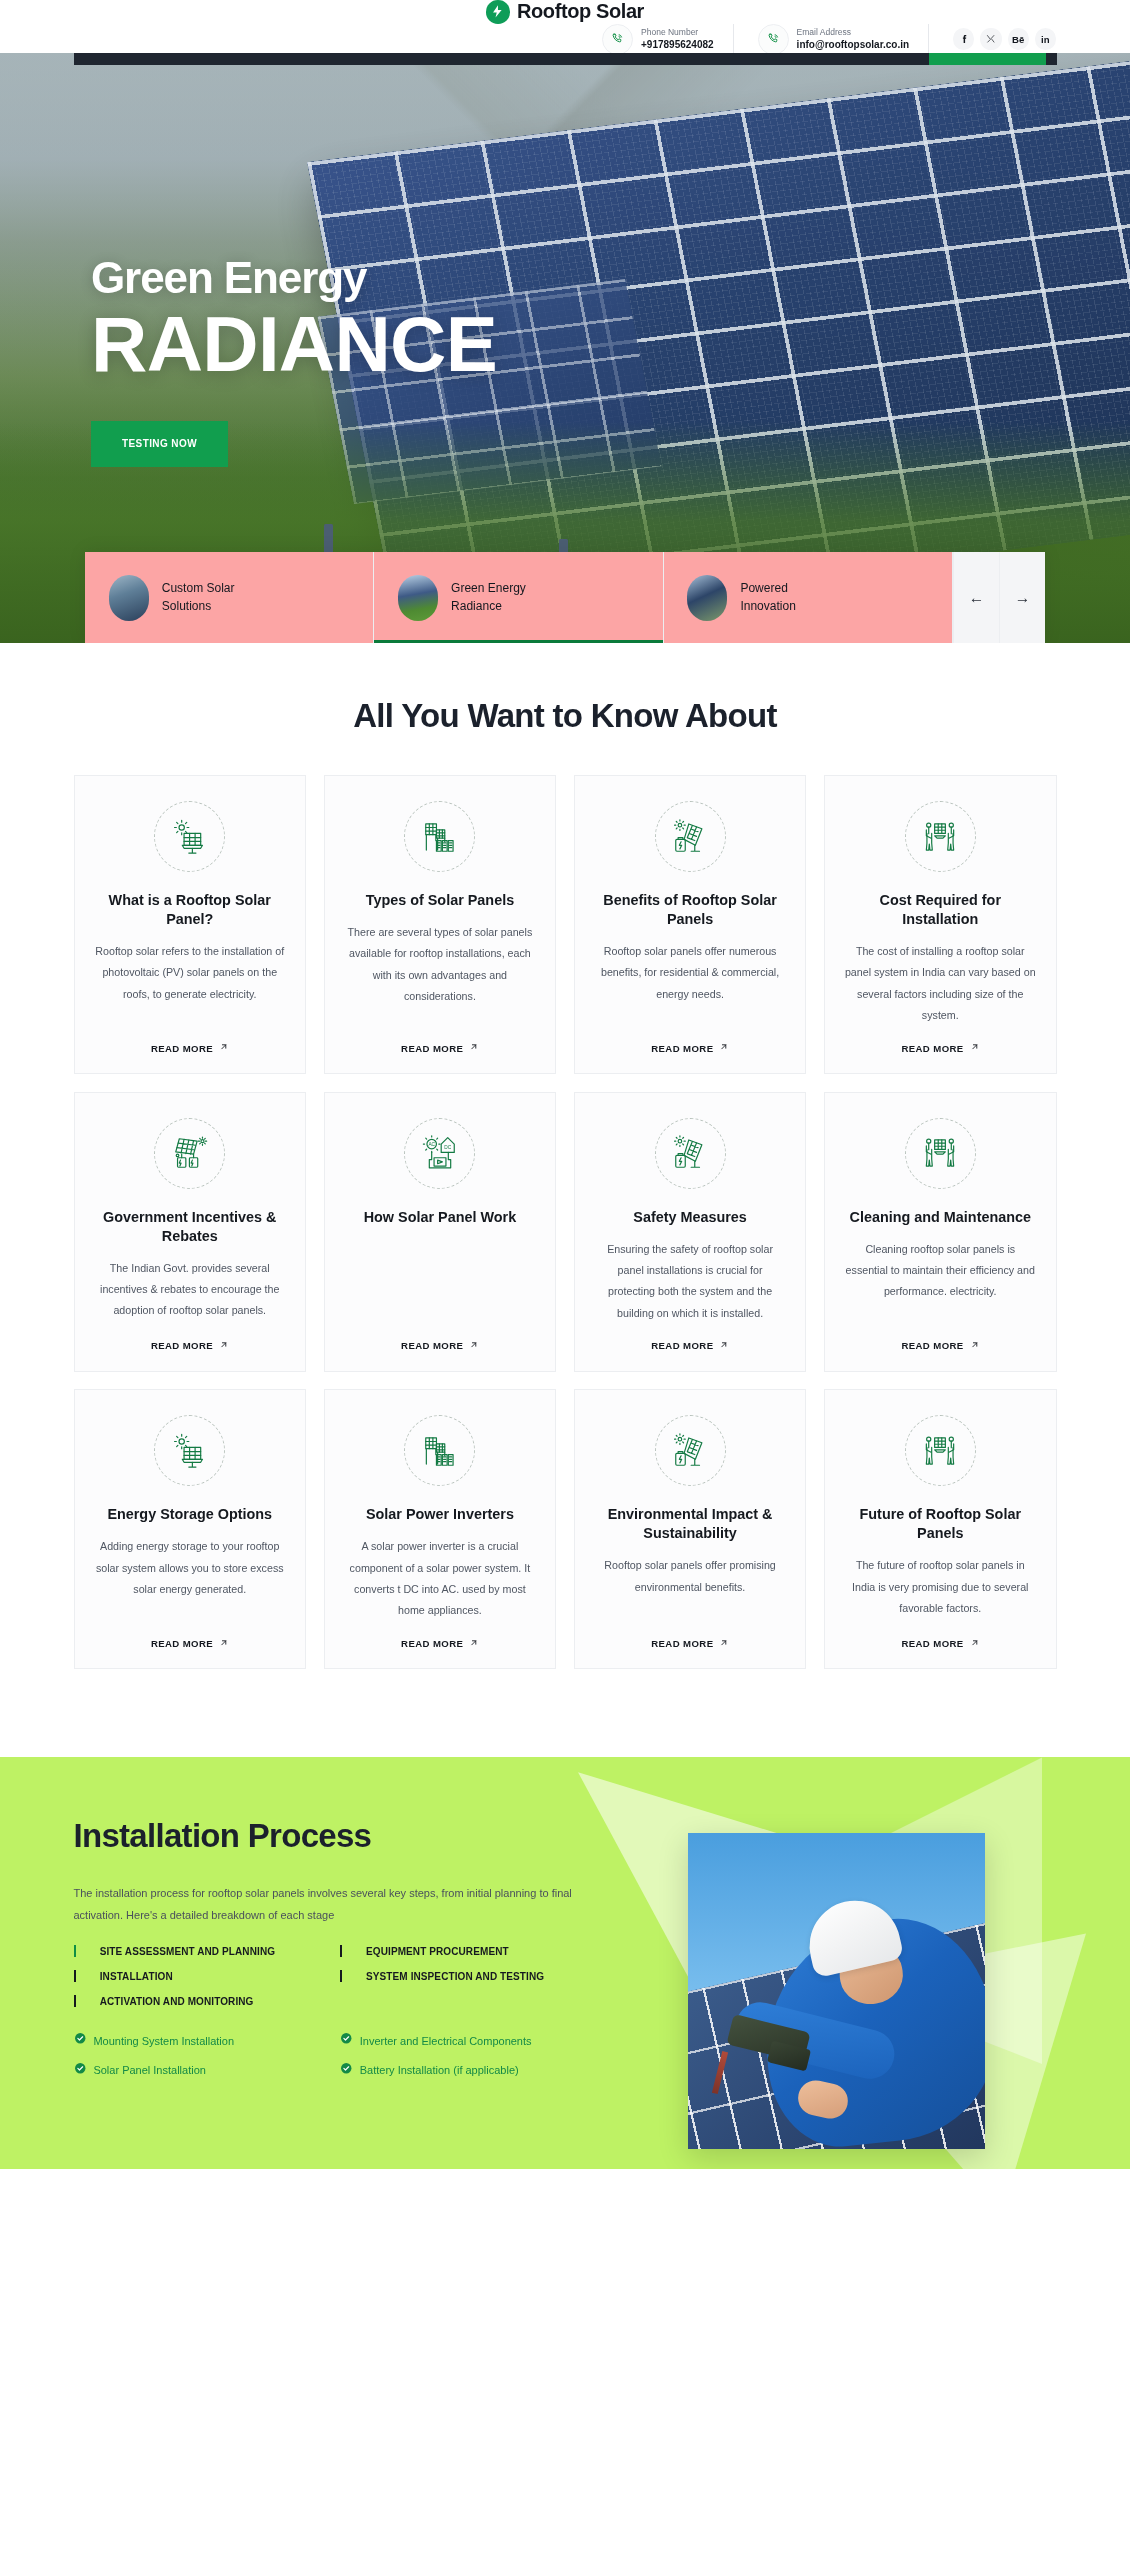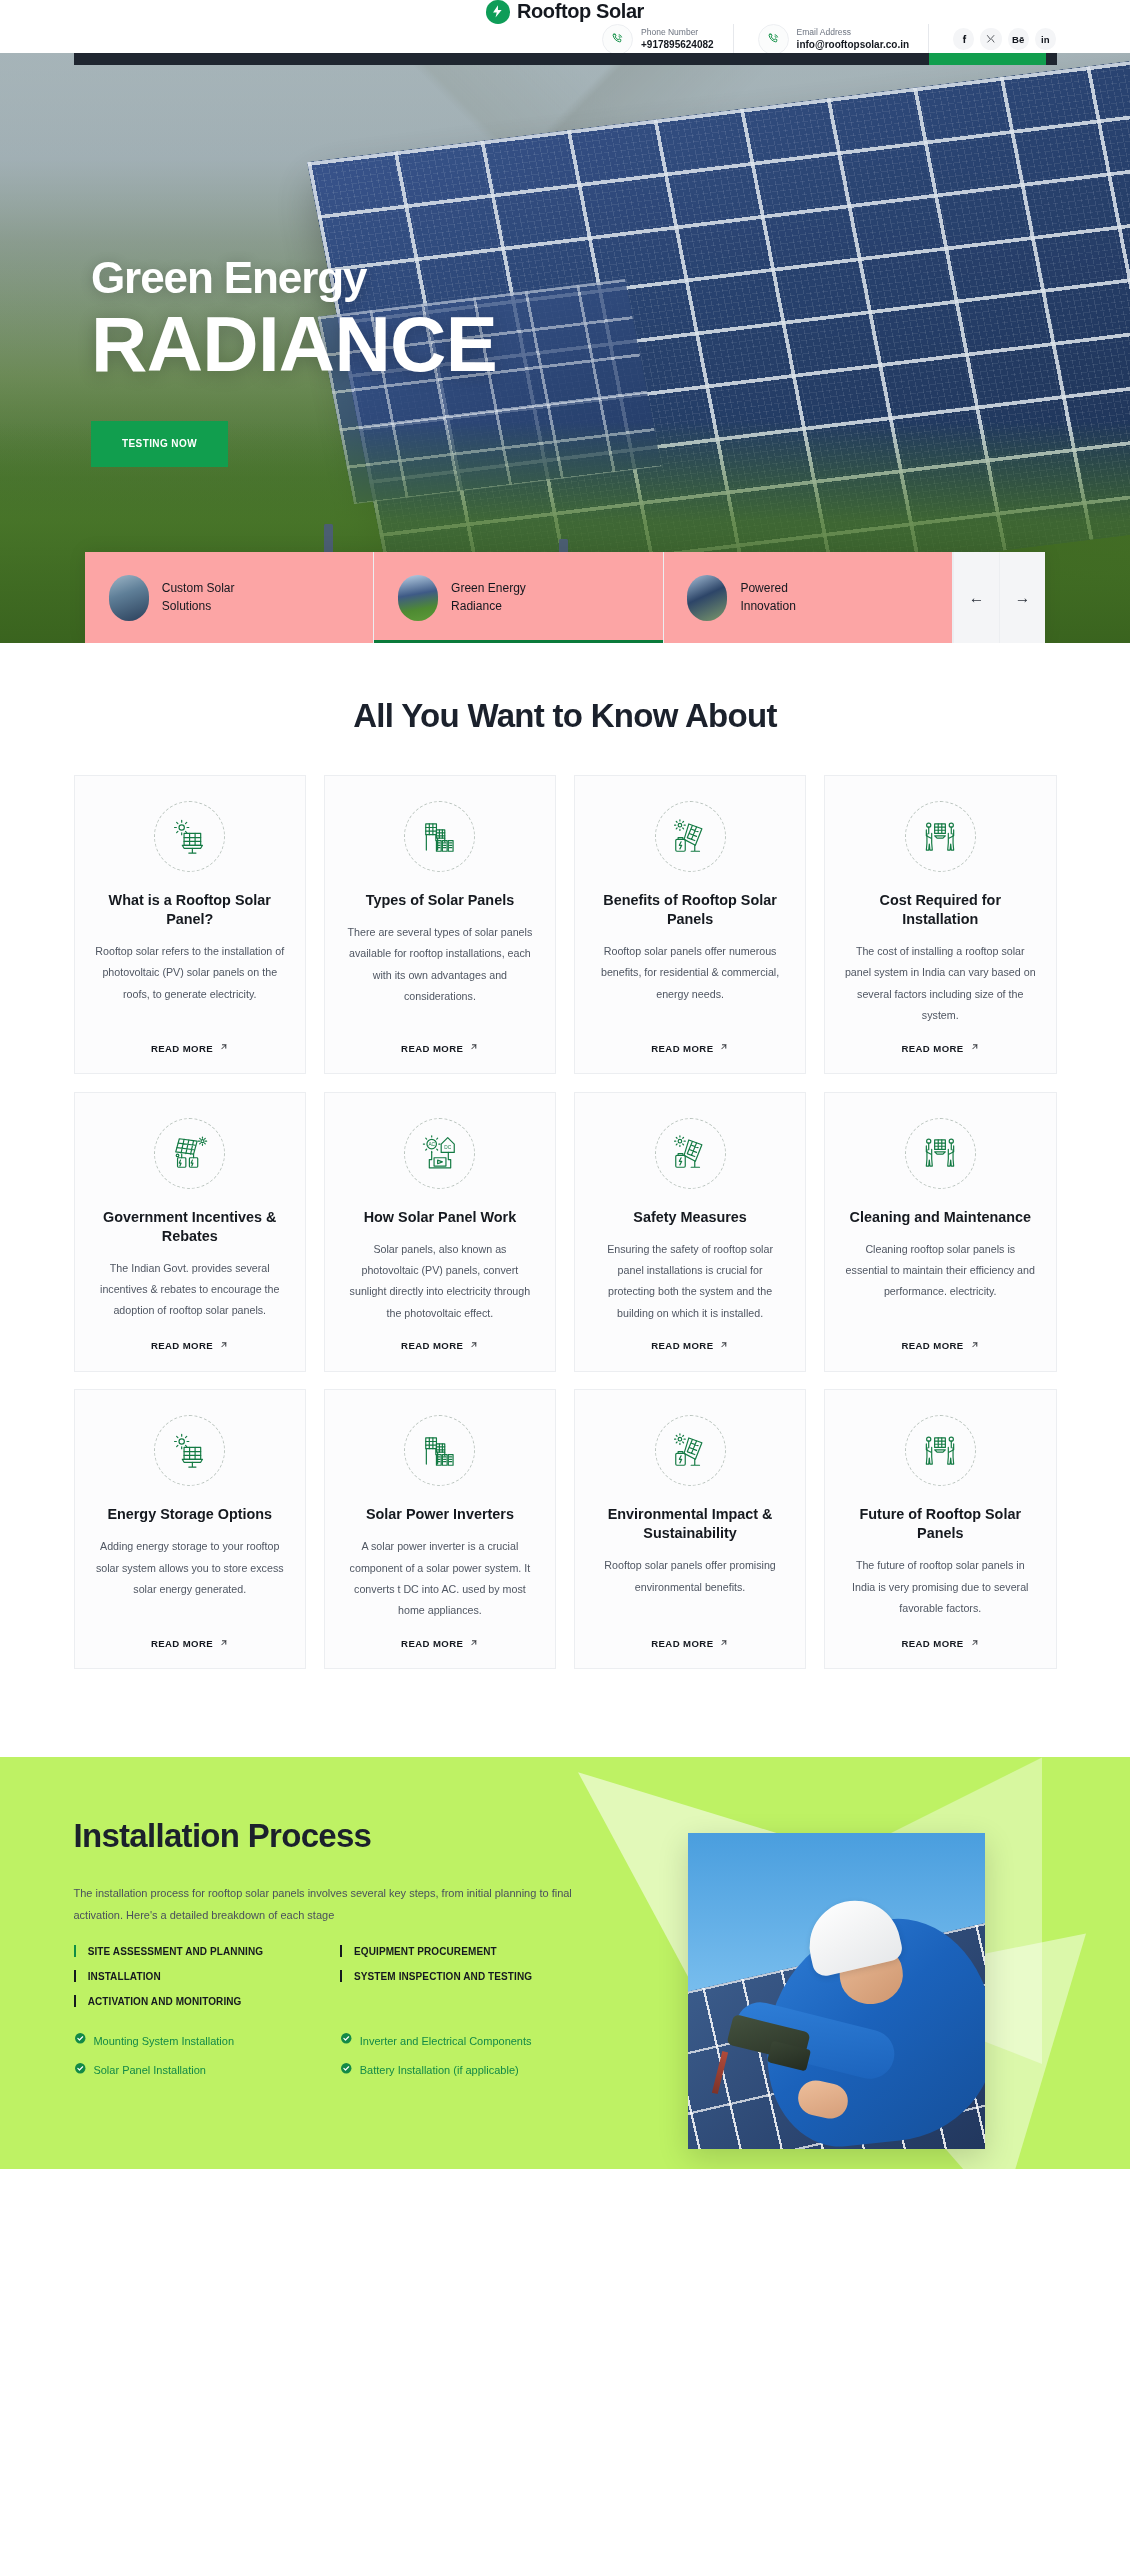--- a/index.html
+++ b/index.html
@@ -250,21 +250,21 @@
   .install-lead {
     font-size: 11px; line-height: 2.0; color: #4a515c;
     max-width: 545px; margin-bottom: 19px;
   }
   .step-grid {
     display: grid; grid-template-columns: 1fr 1fr;
     row-gap: 12.5px; column-gap: 17.7px; max-width: 515px;
     margin-bottom: 25px;
   }
   .step {
-    display: flex; align-items: center; gap: 12px;
+    display: flex; align-items: center; gap: 24px;
     font-size: 10px; font-weight: 700; letter-spacing: 0.1px; color: #15191f;
   }
   .step-bar { width: 2.2px; height: 12.5px; background: #15191f; flex: 0 0 auto; }
   .step.first .step-bar { background: #0f8f45; }
   .check-grid {
     display: grid; grid-template-columns: 1fr 1fr;
     row-gap: 14.7px; column-gap: 17.7px; max-width: 515px;
   }
   .check {
     display: flex; align-items: flex-end; gap: 7.4px;
@@ -592,21 +592,20 @@
                 <text x="18" y="20.5" font-size="8" font-family="Liberation Sans, sans-serif" fill="#137a43" stroke="none" text-anchor="middle">AC</text>
                 <path d="M18 5v-2M18 31v-2M6 17H4M32 17h-2M9.5 8.5 8 7M26.5 8.5 28 7M9.5 25.5 8 27M26.5 25.5 28 27"></path>
                 <path d="M45 6 56 17v14H34V17z"></path>
                 <text x="45" y="26" font-size="8" font-family="Liberation Sans, sans-serif" fill="#137a43" stroke="none" text-anchor="middle">DC</text>
                 <path d="M18 31v12h-4v14h36V43h-4V31"></path>
                 <rect x="22" y="40" width="20" height="14"></rect>
                 <path d="M28 44l8 3-8 3z"></path>
               </svg>
             </span>
             <h3 class="card-title">How Solar Panel Work</h3>
-            <p class="card-desc">Solar panels, also known as photovoltaic (PV) panels, convert sunlight directly into electricity through the photovoltaic effect.</p>
             <span class="read-more">
               <span>READ MORE</span>
               <span><svg width="9.6" height="9.6" viewBox="0 0 24 24" fill="none" stroke="#14181f" stroke-width="2.2" stroke-linecap="round" stroke-linejoin="round">
                   <path d="M7 17 17 7M8.5 7H17v8.5"></path>
                 </svg></span>
             </span>
           </div>
           <div class="info-card">
             <span class="card-ico">
               <svg width="38" height="38" viewBox="0 0 64 64" fill="none" stroke="#137a43" stroke-width="2" stroke-linecap="round" stroke-linejoin="round">

